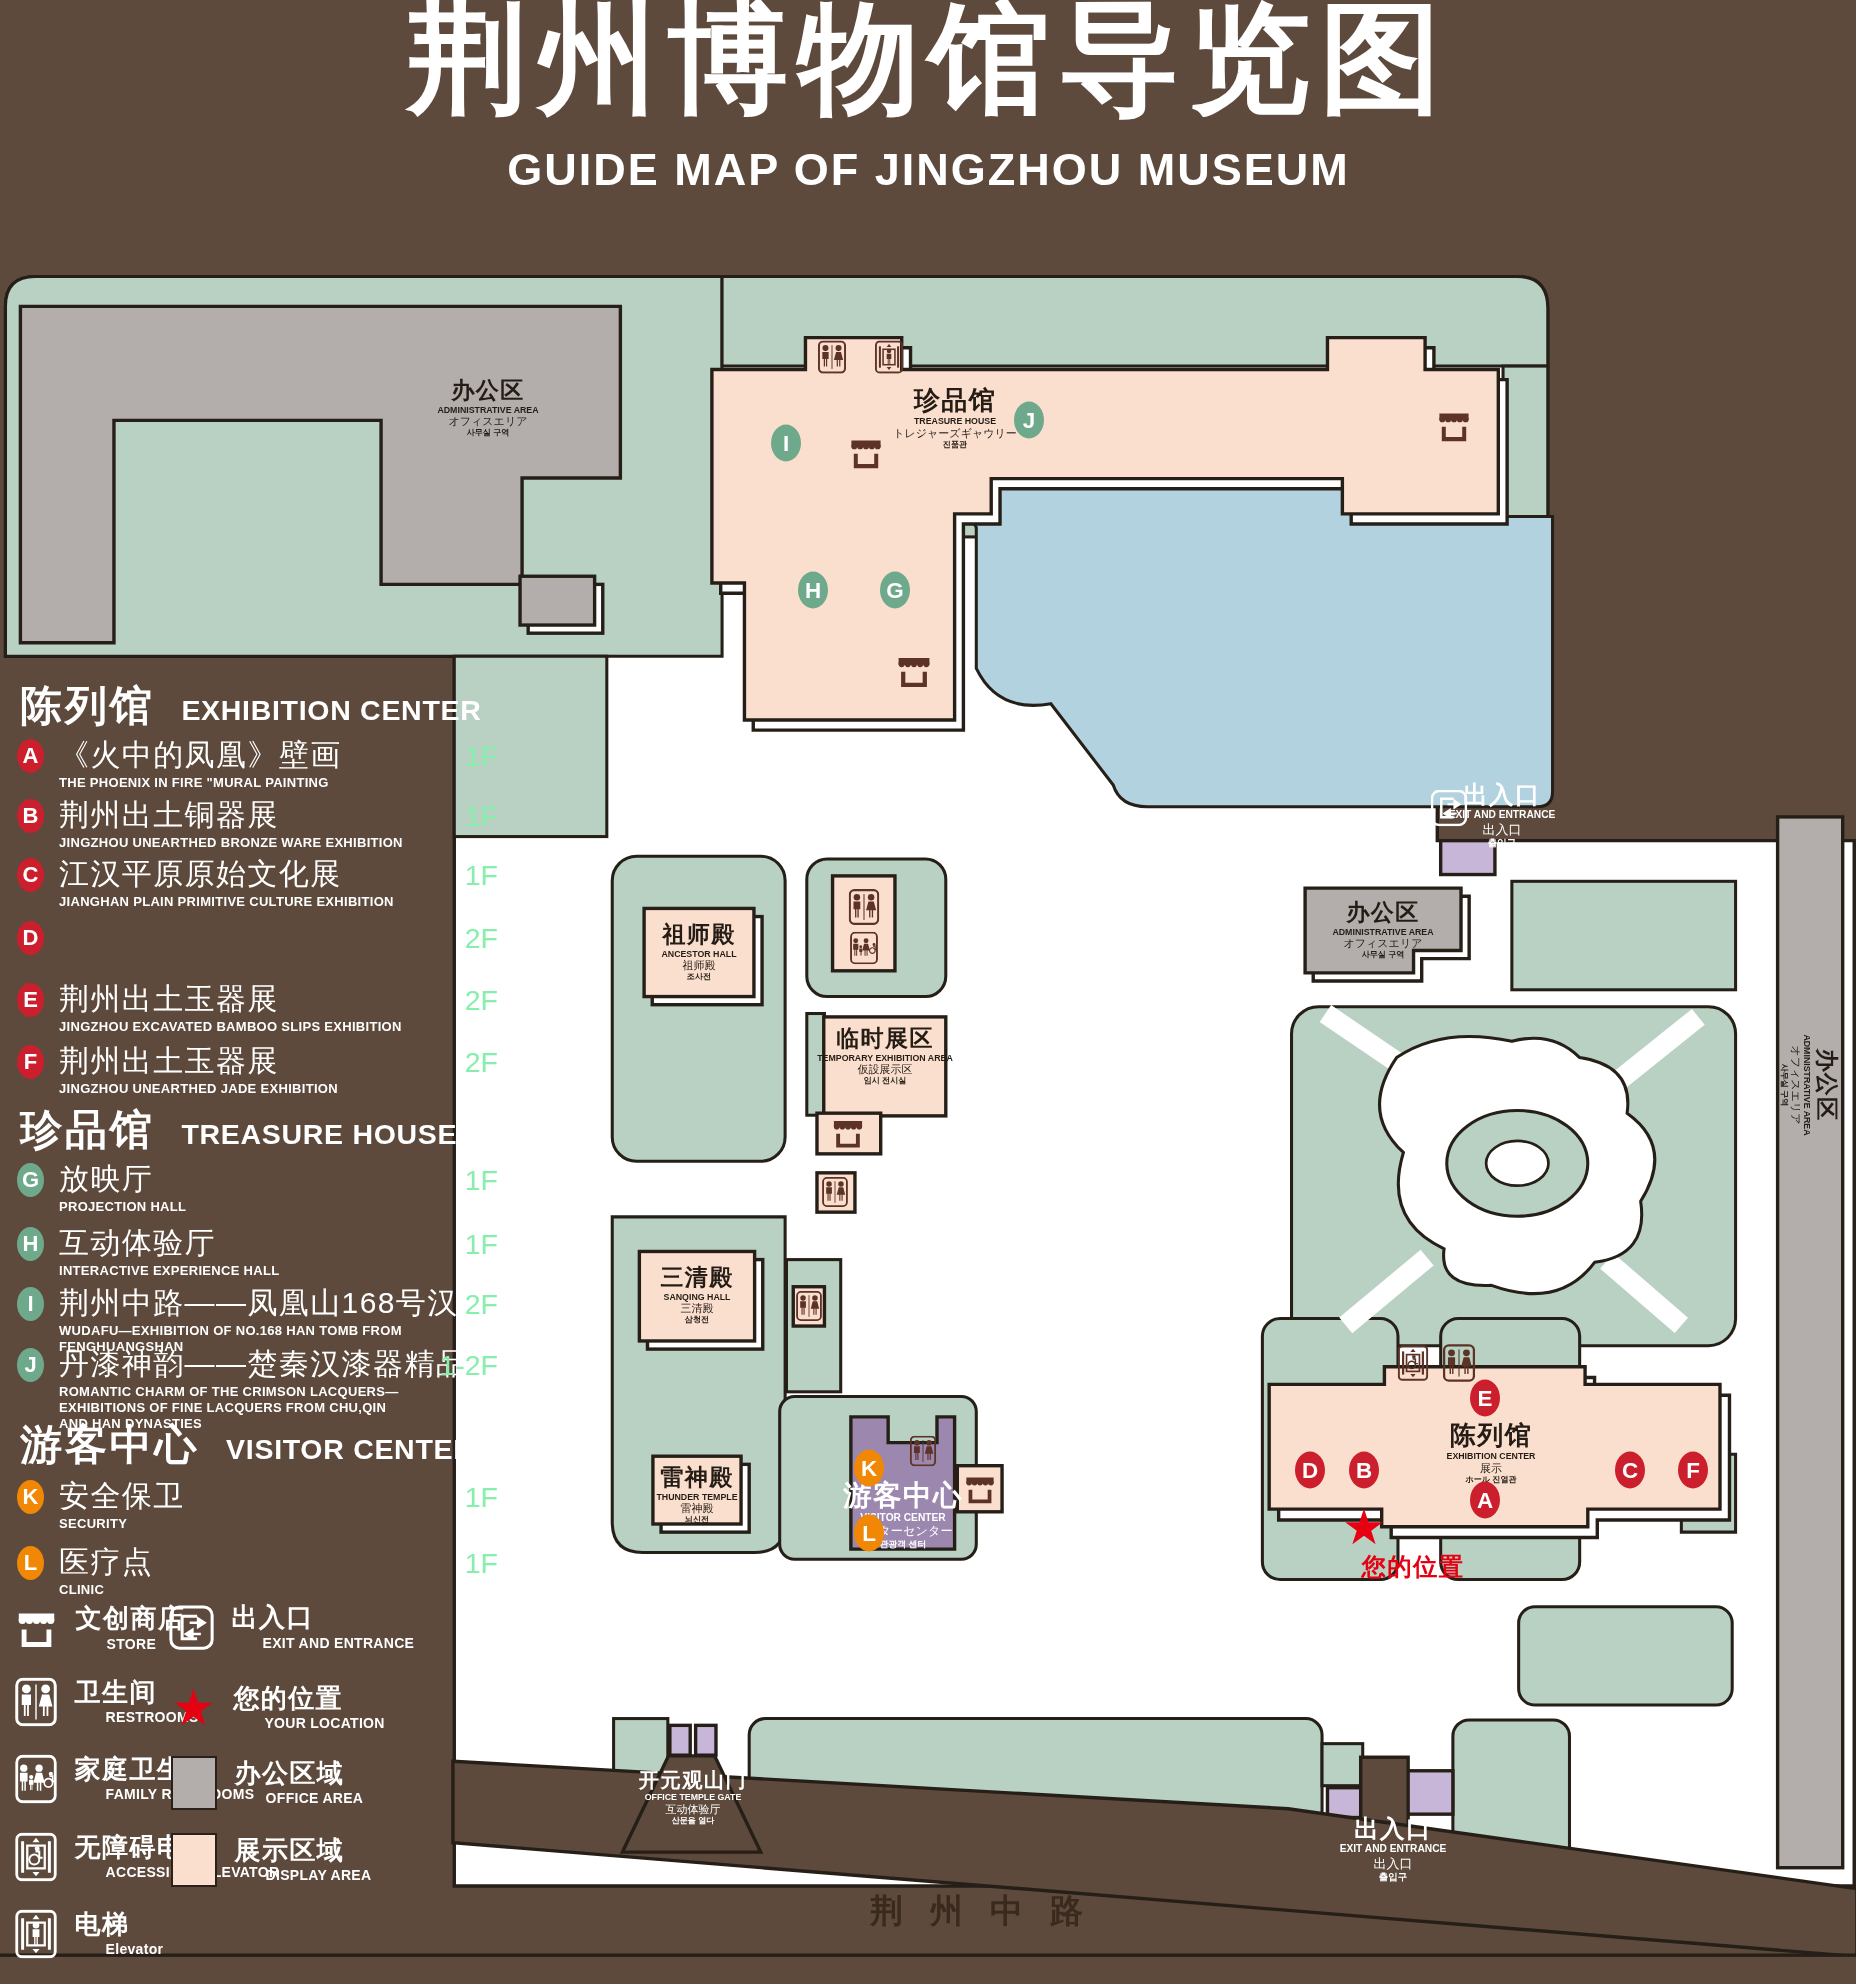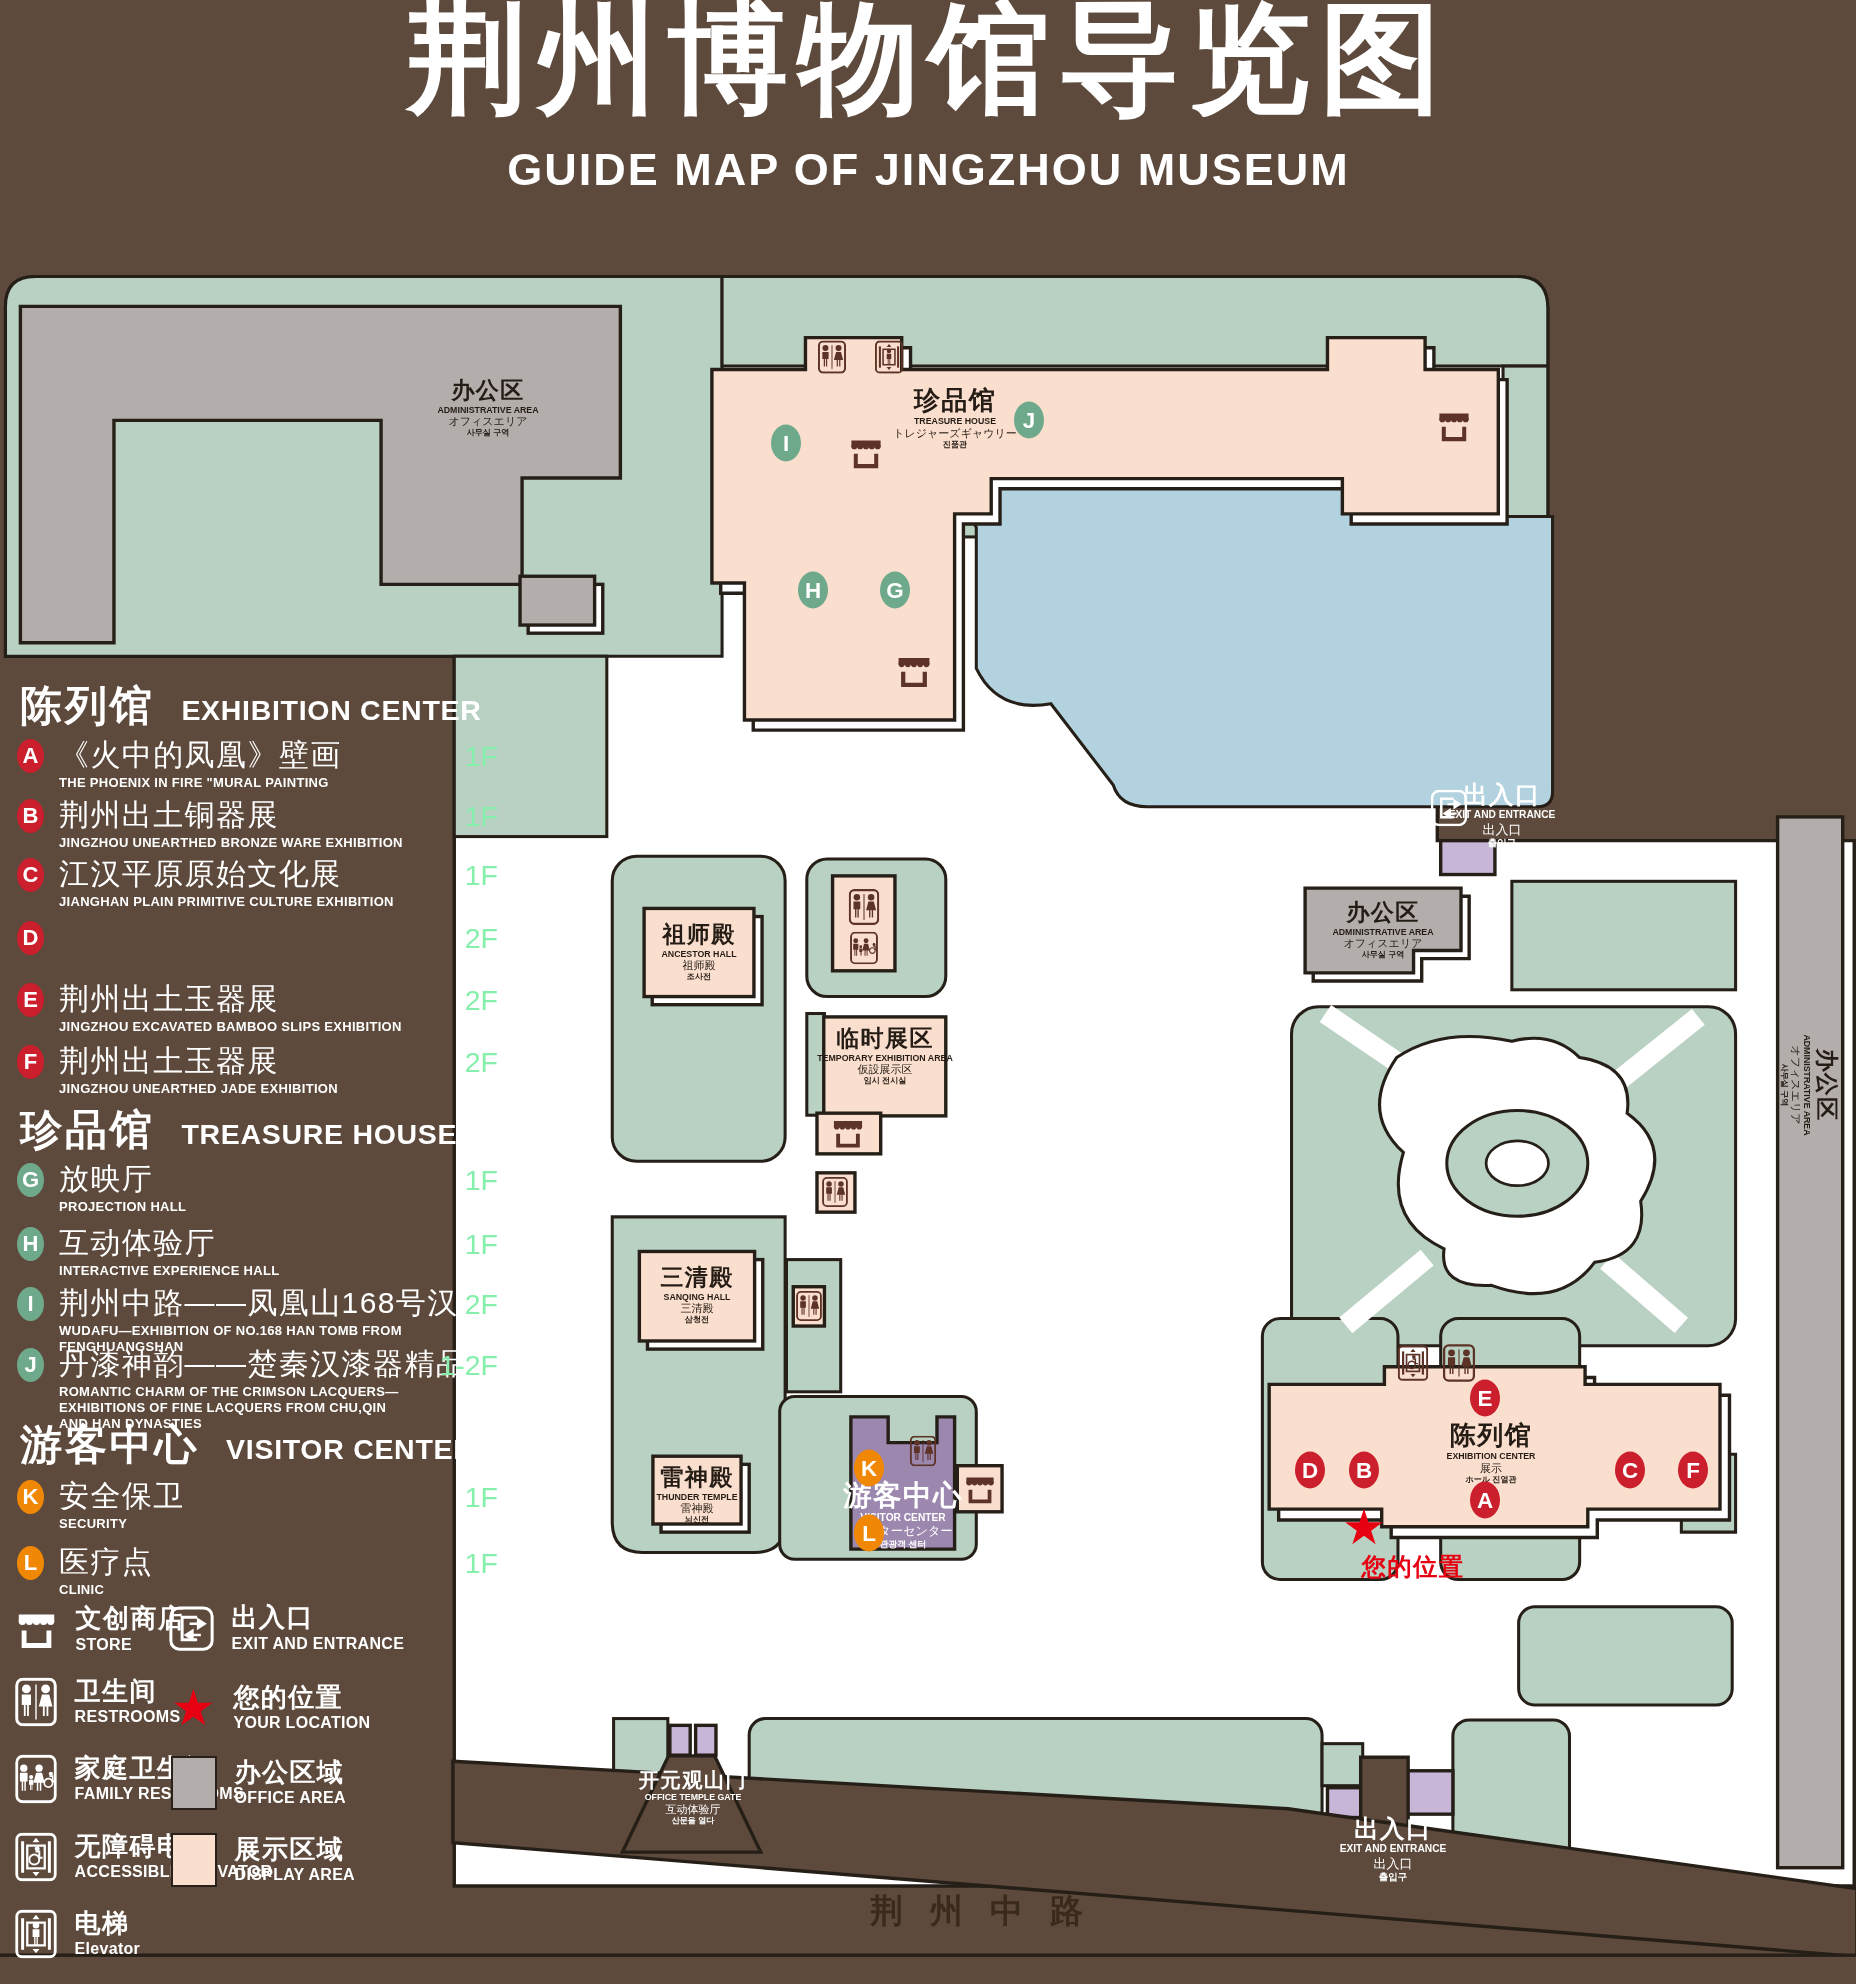--- a/index.html
+++ b/index.html
@@ -19,21 +19,21 @@
   .badge{display:inline-flex;align-items:center;justify-content:center;width:27px;height:34px;
          border-radius:50%;color:#fff;font-weight:700;font-size:22px;flex:0 0 auto;}
   .bg-red{background:#cb1f2d;} .bg-green{background:#6fa98c;} .bg-orange{background:#f08705;}
   .lg-row .wrap{display:flex;align-items:flex-start;gap:15px;}
   .lg-zh{font-size:30px;letter-spacing:1.4px;line-height:1.05;white-space:nowrap;}
   .lg-en{font-size:13px;font-weight:700;margin-top:4.1px;letter-spacing:0.3px;max-width:407px;line-height:1.25;}
   .lg-floor{position:absolute;right:0;top:1.4px;font-size:28.5px;color:#86efac;}
   .sym-row{position:absolute;color:#fff;display:flex;align-items:center;gap:17.6px;}
   .sym-ic{flex:0 0 auto;color:#fff;display:flex;align-items:center;justify-content:center;}
   .sym-zh{font-size:26px;font-weight:700;letter-spacing:1.4px;line-height:1;}
-  .sym-en{font-size:16px;font-weight:700;margin-top:4.7px;letter-spacing:0.3px;}
+  .sym-en{font-size:14px;font-weight:700;margin-top:4.7px;letter-spacing:0.3px;margin-left:31px;}
   .swatch{width:42px;height:50px;border:2.7px solid #2a211a;}
   .sw-gray{background:#b3aeab;} .sw-pink{background:#fbdfce;}
   .star{color:#e60012;font-size:50px;line-height:1;}
   
   .mlabel{position:absolute;transform:translateX(-50%);text-align:center;color:#241c15;line-height:1.2;white-space:nowrap;}
   .mlabel .zh{font-size:23px;font-weight:700;letter-spacing:1.4px;}
   .mlabel .en{font-size:8.8px;font-weight:700;}
   .mlabel .l3{font-size:11px;}
   .mlabel .l4{font-size:8.1px;font-weight:700;}
   .mlabel.white{color:#fff;}

